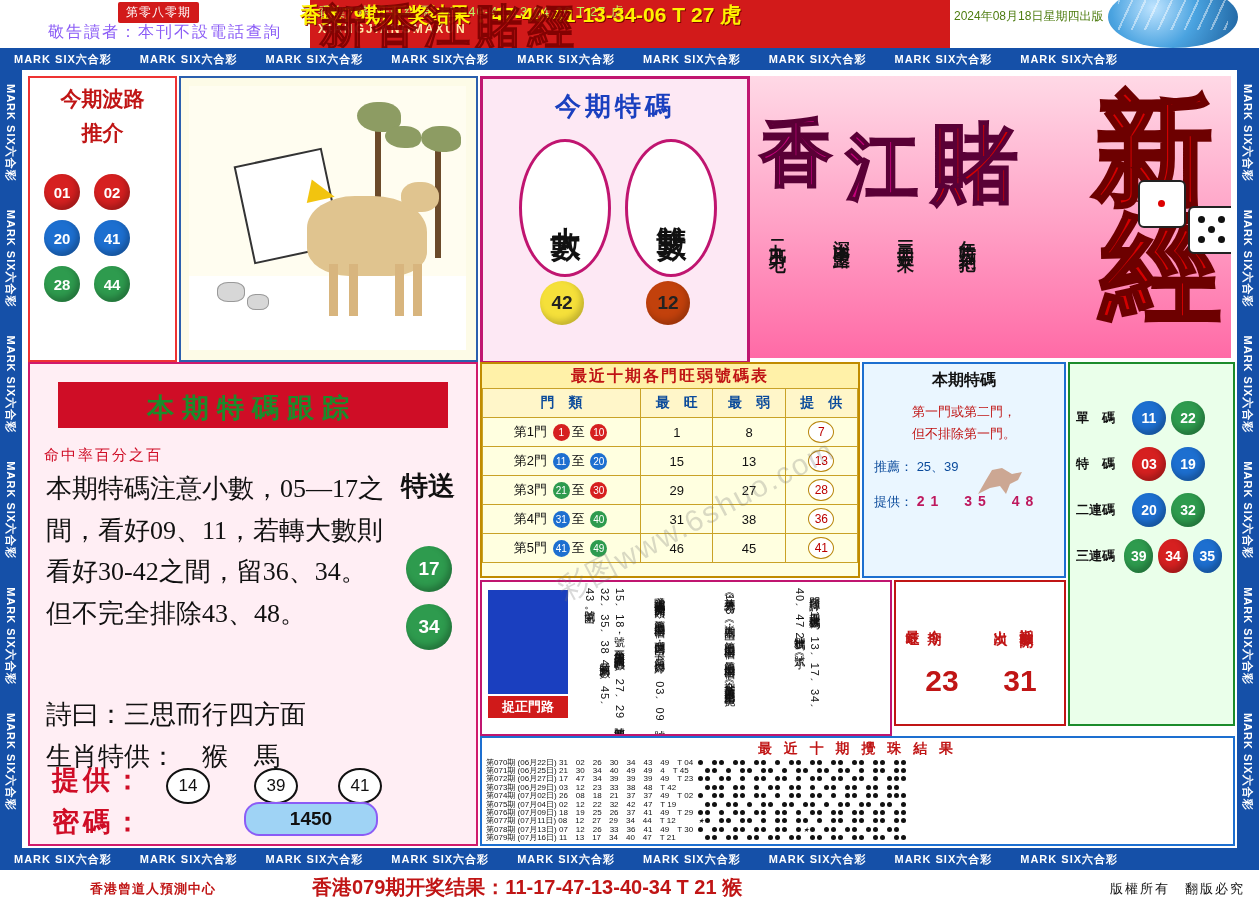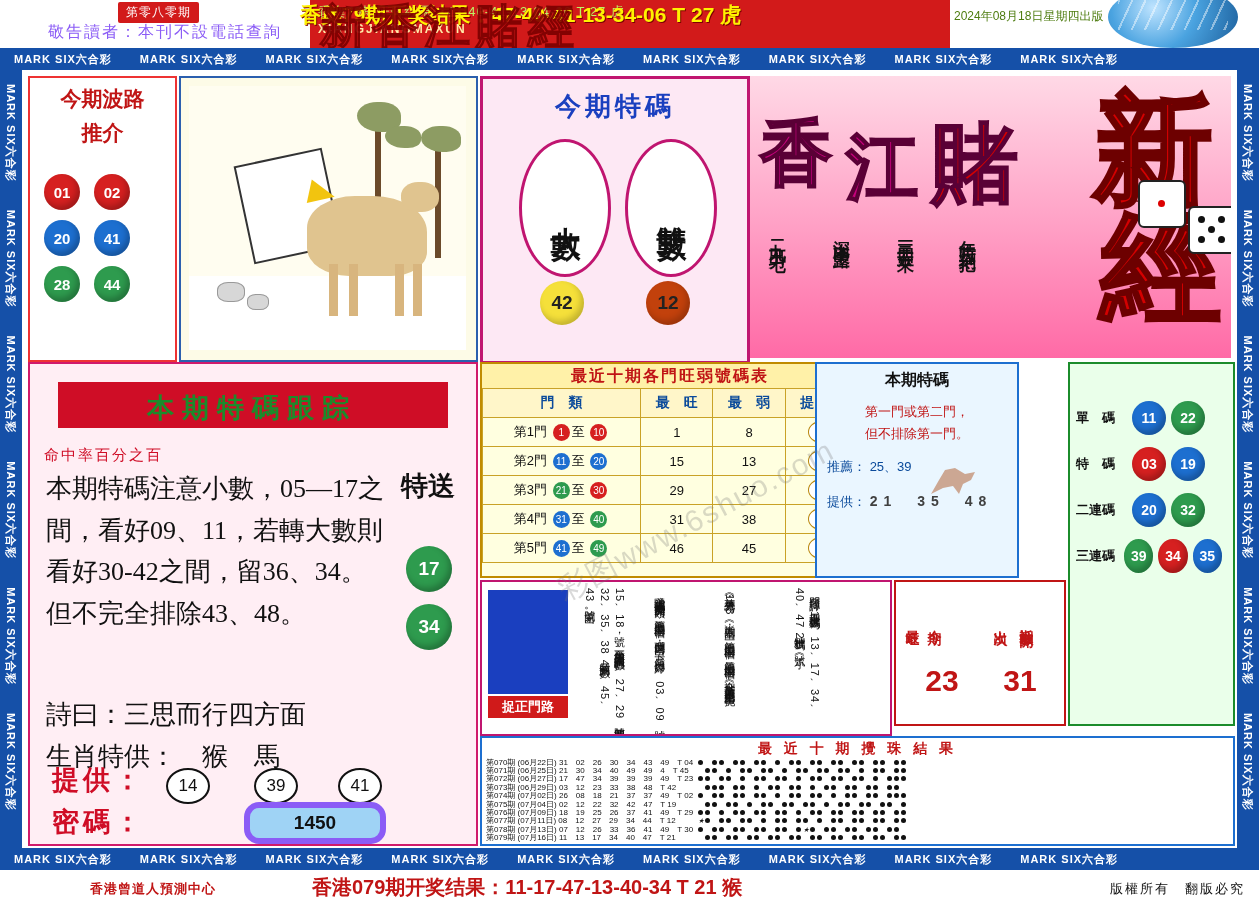--- a/index.html
+++ b/index.html
@@ -85,39 +85,39 @@
   .ribbon{position:absolute;left:10px;top:8px;width:424px;height:70px;}
   .ribbon .band{position:absolute;left:18px;top:10px;width:390px;height:46px;background:#cf0d26;}
   .ribbon-text{position:absolute;left:0;top:18px;width:424px;text-align:center;color:#1b8c2b;font-size:27px;font-weight:bold;letter-spacing:8px;}
   .sub-red{position:absolute;left:14px;top:82px;color:#cf0d26;font-size:15px;letter-spacing:2px;}
   .bigtext{position:absolute;left:16px;top:104px;width:340px;color:#111;font-size:26px;line-height:1.6;font-family:"Liberation Serif",serif;}
   .tesong{position:absolute;right:16px;top:106px;width:64px;text-align:center;color:#111;font-size:27px;font-weight:bold;line-height:1.2;}
   .eball{position:absolute;right:24px;width:46px;height:46px;border-radius:50%;display:flex;align-items:center;justify-content:center;
     color:#fff;font-size:19px;font-weight:bold;box-shadow:inset -3px -4px 6px rgba(0,0,0,.25);}
   .provide{position:absolute;left:22px;top:398px;color:#cf0d26;font-size:27px;font-weight:bold;letter-spacing:4px;line-height:1.35;}
   .ring{position:absolute;width:40px;height:32px;border:2px solid #111;border-radius:50%;display:flex;align-items:center;justify-content:center;font-size:17px;color:#111;background:#fff;}
-  .code-pill{position:absolute;left:214px;top:438px;width:130px;height:30px;border-radius:15px;background:#9fd3f5;border:6px solid #8b5cf6;
+  .code-pill{position:absolute;left:214px;top:438px;width:130px;height:30px;border-radius:15px;background:#9fd3f5;border:2px solid #8b5cf6;
     display:flex;align-items:center;justify-content:center;font-size:19px;color:#111;font-weight:bold;}
 
   
   .panelF{position:absolute;left:458px;top:292px;width:376px;height:212px;background:#ffffe0;border:2px solid #c08b00;}
   .panelF .ttl{height:24px;background:#fff1a8;color:#c01515;font-size:16px;font-weight:bold;text-align:center;line-height:24px;letter-spacing:2px;}
   table.tf{width:100%;border-collapse:collapse;font-size:13px;}
   table.tf th,table.tf td{border:1px solid #c9a227;text-align:center;height:26px;color:#111;}
   table.tf th{background:#fff6c9;font-size:14px;color:#0a4a9b;}
   .minib{display:inline-flex;width:17px;height:17px;border-radius:50%;color:#fff;font-size:10px;
     align-items:center;justify-content:center;vertical-align:middle;margin:0 2px;}
   .ring-s{display:inline-flex;width:24px;height:20px;border:1px solid #b8860b;border-radius:50%;align-items:center;justify-content:center;font-size:12px;color:#b00;background:#fff;}
 
   
-  .panelG{position:absolute;left:793px;top:292px;width:200px;height:212px;background:#eaf6ff;border:2px solid #1d6fd0;}
+  .panelG{position:absolute;left:840px;top:292px;width:200px;height:212px;background:#eaf6ff;border:2px solid #1d6fd0;}
   .panelG .ttl{text-align:center;color:#111;font-size:16px;font-weight:bold;padding-top:6px;}
   .panelG .l1{text-align:center;color:#c01515;font-size:13px;margin-top:10px;line-height:1.7;}
   .panelG .l2{color:#0a4a9b;font-size:13px;margin-top:12px;padding-left:10px;line-height:1.6;}
-  .panelG .nums{color:#404040;font-weight:bold;font-size:14px;letter-spacing:6px;}
+  .panelG .nums{color:#be185d;font-weight:bold;font-size:14px;letter-spacing:6px;}
   .ghorse{position:absolute;left:108px;top:96px;width:56px;height:40px;opacity:.5;}
 
   
   .panelH{position:absolute;left:1046px;top:292px;width:163px;height:360px;background:#eaffea;border:2px solid #1b8c2b;}
   .panelH .ttl{text-align:center;color:#1a3fbf;font-size:17px;font-weight:bold;padding:6px 0 2px;letter-spacing:3px;}
   .hgrid{position:absolute;left:6px;top:34px;width:151px;}
   .hrow{display:flex;align-items:center;height:40px;margin-bottom:6px;}
   .hlabel{width:56px;font-size:13px;color:#111;font-weight:bold;writing-mode:horizontal-tb;}
   .hb{width:34px;height:34px;border-radius:50%;margin-right:5px;color:#fff;font-size:14px;font-weight:bold;
     display:flex;align-items:center;justify-content:center;box-shadow:inset -3px -4px 6px rgba(0,0,0,.25);}

